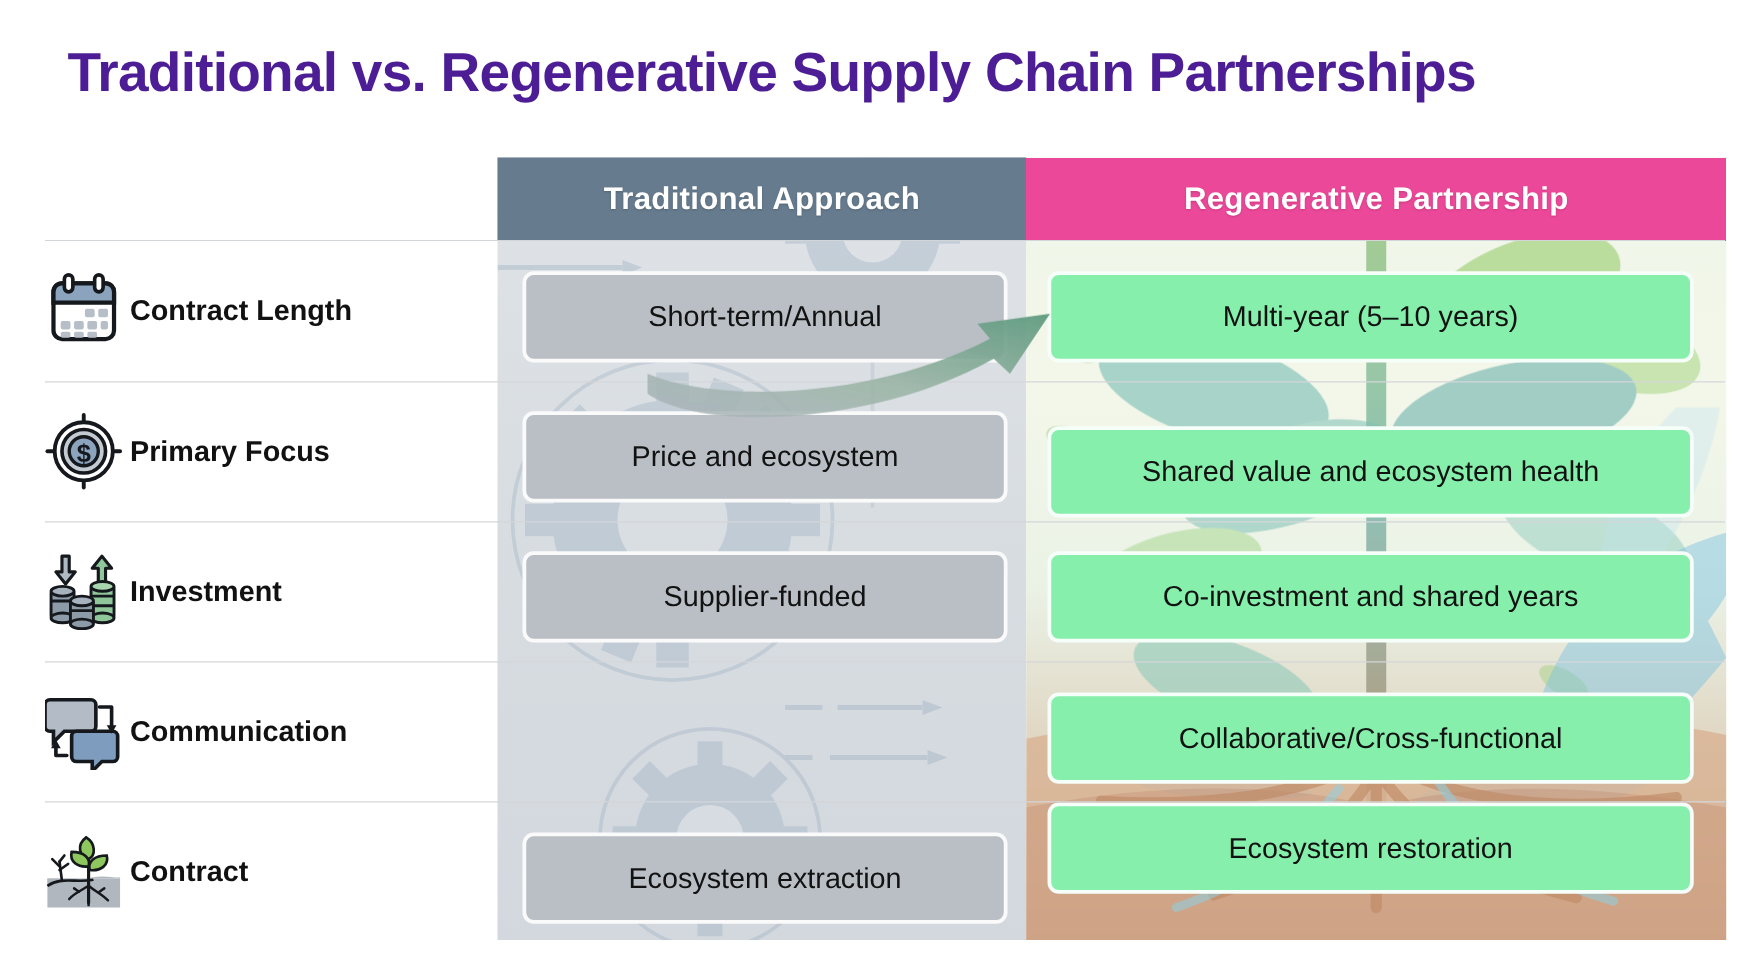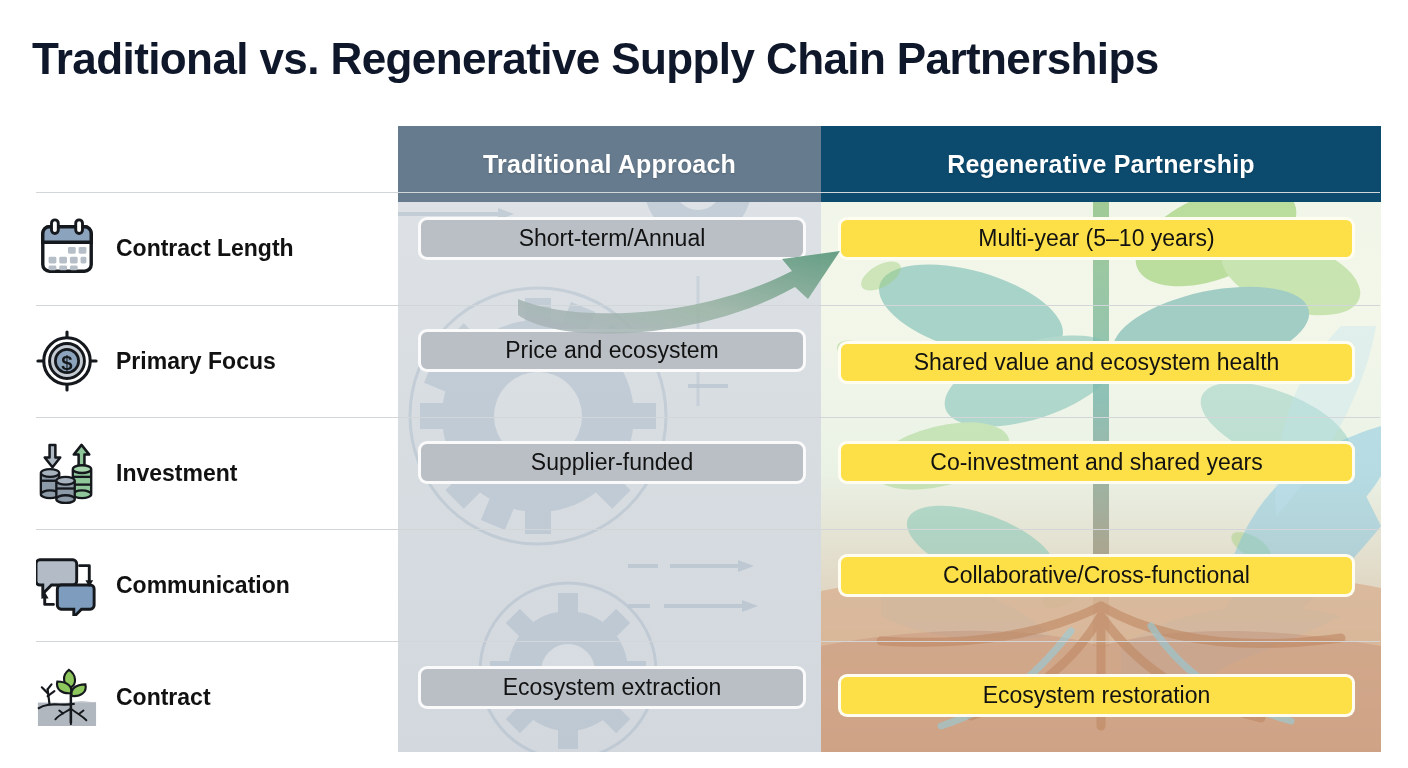--- a/index.html
+++ b/index.html
@@ -7,71 +7,71 @@
     width:1408px;height:768px;
     background:#ffffff;
     font-family:"Liberation Sans","DejaVu Sans",sans-serif;
     overflow:hidden;
     position:relative;
   }
   #page{position:absolute;inset:0;}
 
   
   .title{
-    position:absolute;left:32px;top:34px;
-    font-size:44px;font-weight:bold;color:#0f172a;
+    position:absolute;left:54px;top:34px;
+    font-size:44px;font-weight:bold;color:#4c1d95;
     letter-spacing:-0.6px;white-space:nowrap;
   }
 
   
   .col-trad-bg{
     position:absolute;left:398px;top:126px;width:423px;height:626px;
     background:linear-gradient(180deg,#dfe3e7 0%,#d8dde2 45%,#d3d8de 100%);
     overflow:hidden;
   }
   .col-regen-bg{
     position:absolute;left:821px;top:126px;width:560px;height:626px;
     background:linear-gradient(180deg,#eef5e8 0%,#f3f7ea 30%,#eaf2e6 55%,#d9c3aa 88%,#c9a98f 100%);
     overflow:hidden;
   }
 
   
   .hdr{
-    position:absolute;top:126px;height:76px;
+    position:absolute;top:126px;height:66px;
     display:flex;align-items:center;justify-content:center;
     color:#ffffff;font-size:25px;font-weight:bold;letter-spacing:.2px;
     text-shadow:0 1px 2px rgba(0,0,0,.18);
   }
   .hdr-trad{left:398px;width:423px;background:#667b8e;}
-  .hdr-regen{left:821px;width:560px;background:#0c4a6e;}
+  .hdr-regen{left:821px;width:560px;background:#ec4899;}
 
   
   .sep{position:absolute;left:36px;right:28px;height:1px;background:#d3d6d9;}
 
   
   .rowlabel{
     position:absolute;left:36px;width:350px;height:90px;
-    display:flex;align-items:center;gap:18px;
+    display:flex;align-items:center;gap:6px;
   }
   .rowlabel .txt{
     font-size:23px;font-weight:bold;color:#111;white-space:nowrap;
   }
   .ico{width:62px;height:62px;flex:0 0 62px;position:relative;}
 
   
   .pill{
-    position:absolute;height:43px;border-radius:9px;
+    position:absolute;height:73px;border-radius:9px;
     display:flex;align-items:center;justify-content:center;
     font-size:23px;color:#121212;
     border:3px solid rgba(255,255,255,.92);
     box-sizing:border-box;
     white-space:nowrap;
   }
   .pill-trad{left:418px;width:388px;background:#b9bfc5;}
-  .pill-regen{left:838px;width:517px;background:#fde047;}
+  .pill-regen{left:838px;width:517px;background:#86efac;}
 
   
   .sweep{position:absolute;left:400px;top:215px;width:500px;height:140px;pointer-events:none;}
 </style>
 </head>
 <body>
 
 <div id="page">
 
   <div class="title">Traditional vs. Regenerative Supply Chain Partnerships</div>
@@ -352,21 +352,21 @@
           <path d="M36 44 C 42 49 47 51 52 56"></path>
           <path d="M36 46 L36 60"></path>
           <path d="M28 49 L24 46"></path>
             <path d="M45 49 L49 46"></path>
         </g>
       </svg>
     </div>
     <div class="txt">Contract</div>
   </div>
   <div class="pill pill-trad" style="top:666px">Ecosystem extraction</div>
-  <div class="pill pill-regen" style="top:674px">Ecosystem restoration</div>
+  <div class="pill pill-regen" style="top:642px">Ecosystem restoration</div>
 
   <div class="sweep">
     <svg width="500" height="140" viewBox="0 0 500 140">
       <defs>
         <linearGradient id="sweepGrad" x1="0" y1="1" x2="1" y2="0">
           <stop offset="0%" stop-color="#aab3bb" stop-opacity=".85"></stop>
           <stop offset="45%" stop-color="#9cb5a6" stop-opacity=".9"></stop>
           <stop offset="100%" stop-color="#5e9a7f" stop-opacity=".95"></stop>
         </linearGradient>
       </defs>

